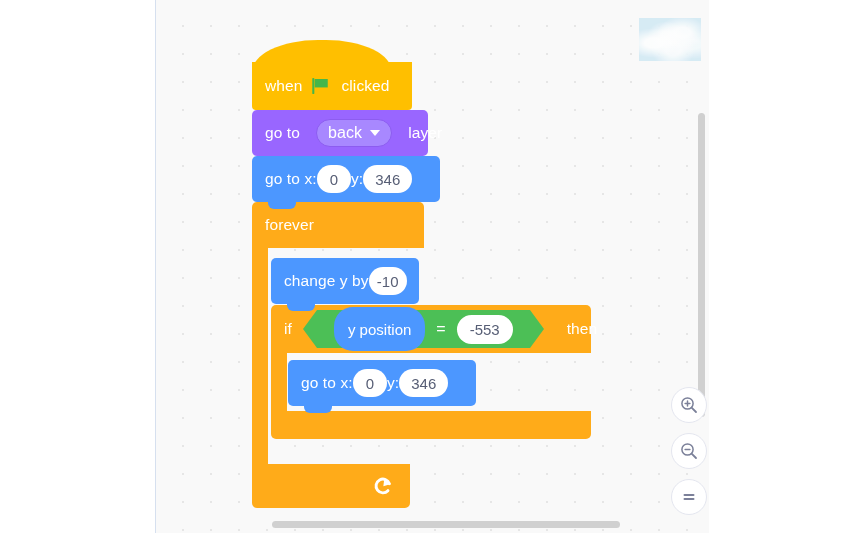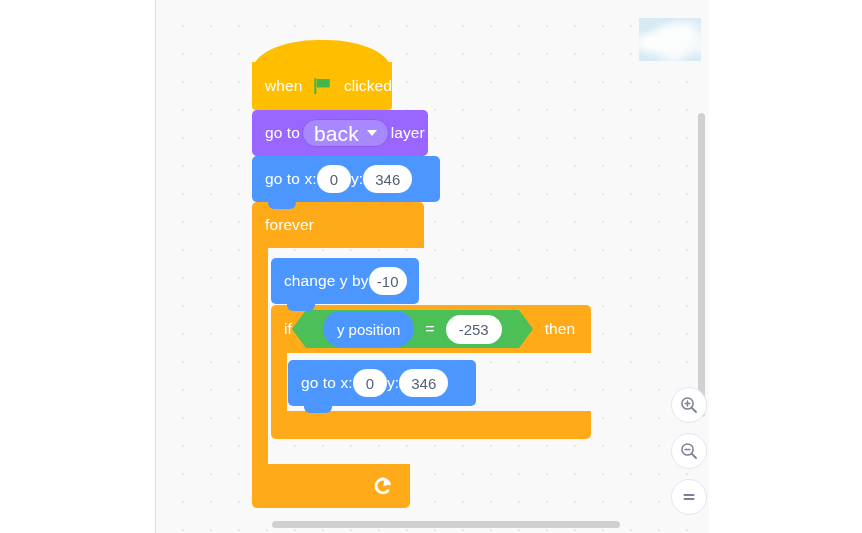--- a/index.html
+++ b/index.html
@@ -65,30 +65,29 @@
     line-height: 1;
     white-space: nowrap;
     letter-spacing: .1px;
   }
 
   
   .hat {
     position: absolute;
     left: 96px;
     top: 62px;
-    width: 140px;
+    width: 160px;
     height: 48px;
     background: #ffbf00;
     border-radius: 0 0 4px 4px;
     display: flex;
     align-items: center;
     padding: 0 0 0 13px;
     box-sizing: border-box;
     z-index: 6;
-    justify-content: space-between;
   }
   .hat-cap {
     position: absolute;
     left: 96px;
     top: 40px;
     width: 140px;
     height: 32px;
     background: #ffbf00;
     border-radius: 70px 70px 0 0 / 34px 34px 0 0;
     z-index: 5;
@@ -113,21 +112,21 @@
     left: 96px;
     top: 110px;
     width: 176px;
     height: 46px;
     background: #9966ff;
     border-radius: 5px;
     display: flex;
     align-items: center;
     padding: 0 13px;
     box-sizing: border-box;
-    gap: 2px;
+    gap: 16px;
     z-index: 7;
   }
   .dropdown {
     display: inline-flex;
     align-items: center;
     gap: 8px;
     background: #a888ff;
     border: 1px solid #8c5cf0;
     border-radius: 14px;
     height: 28px;
@@ -200,20 +199,21 @@
 
   .if-wrap { position: absolute; left: 115px; top: 305px; z-index: 4; }
   .if-top {
     height: 48px;
     background: #ffab19;
     border-radius: 5px 5px 0 0;
     display: flex;
     align-items: center;
     padding: 0 16px 0 13px;
     box-sizing: border-box;
+    gap: 11px;
     width: 320px;
   }
   .if-bottom {
     width: 320px;
     height: 28px;
     background: #ffab19;
     border-radius: 0 0 5px 5px;
   }
   .hexshape {
     background: #4cbf56;
@@ -223,21 +223,21 @@
     gap: 11px;
     padding: 0 17px;
     box-sizing: border-box;
   }
   .reporter-oval {
     display: inline-flex;
     align-items: center;
     justify-content: center;
     background: #4c97ff;
     border-radius: 19px;
-    height: 36px;
+    height: 44px;
     padding: 0 14px;
     box-sizing: border-box;
     color: #fff;
     font-size: 15px;
     white-space: nowrap;
   }
   .eq-sign { color: #ffffff; font-size: 16px; }
   .op-input {
     display: inline-flex;
     align-items: center;
@@ -337,21 +337,21 @@
 
     <div class="if-wrap">
       <div class="if-top">
         <span class="blk-text">if</span>
 
         <span style="position:relative;display:inline-flex;align-items:center;">
           <span style="display:inline-block;width:0;height:0;border-top:19px solid transparent;border-bottom:19px solid transparent;border-right:14px solid #4cbf56;"></span>
           <span class="hexshape">
             <span class="reporter-oval">y position</span>
             <span class="eq-sign">=</span>
-            <span class="op-input">-253</span>
+            <span class="op-input">-553</span>
           </span>
           <span style="display:inline-block;width:0;height:0;border-top:19px solid transparent;border-bottom:19px solid transparent;border-left:14px solid #4cbf56;"></span>
         </span>
 
         <span class="blk-text" style="margin-left:12px;">then</span>
       </div>
       <div style="display:flex;">
         <div class="c-left" style="height:58px;"></div>
         <div style="width:304px;height:58px;"></div>
       </div>
@@ -365,21 +365,21 @@
         <rect x="1.3" y="1" width="2.3" height="18" rx="1" fill="#45b64a"></rect>
         <path d="M4 2.2 h14.5 v9.4 H4 Z" fill="#45b64a"></path>
       </svg>
       <span class="blk-text">clicked</span>
       <span class="notch"></span>
     </div>
 
     <div class="looks-block">
       <span class="blk-text">go to</span>
       <span class="dropdown">
-        <span class="blk-text" style="font-size:21px;">back</span>
+        <span class="blk-text" style="font-size:16px;">back</span>
         <span class="caret"></span>
       </span>
       <span class="blk-text">layer</span>
       <span class="notch"></span>
     </div>
 
     <div class="motion-block" style="left:96px;top:156px;width:188px;z-index:7;">
       <span class="blk-text">go to x:</span>
       <span class="num-input narrow">0</span>
       <span class="blk-text">y:</span>

